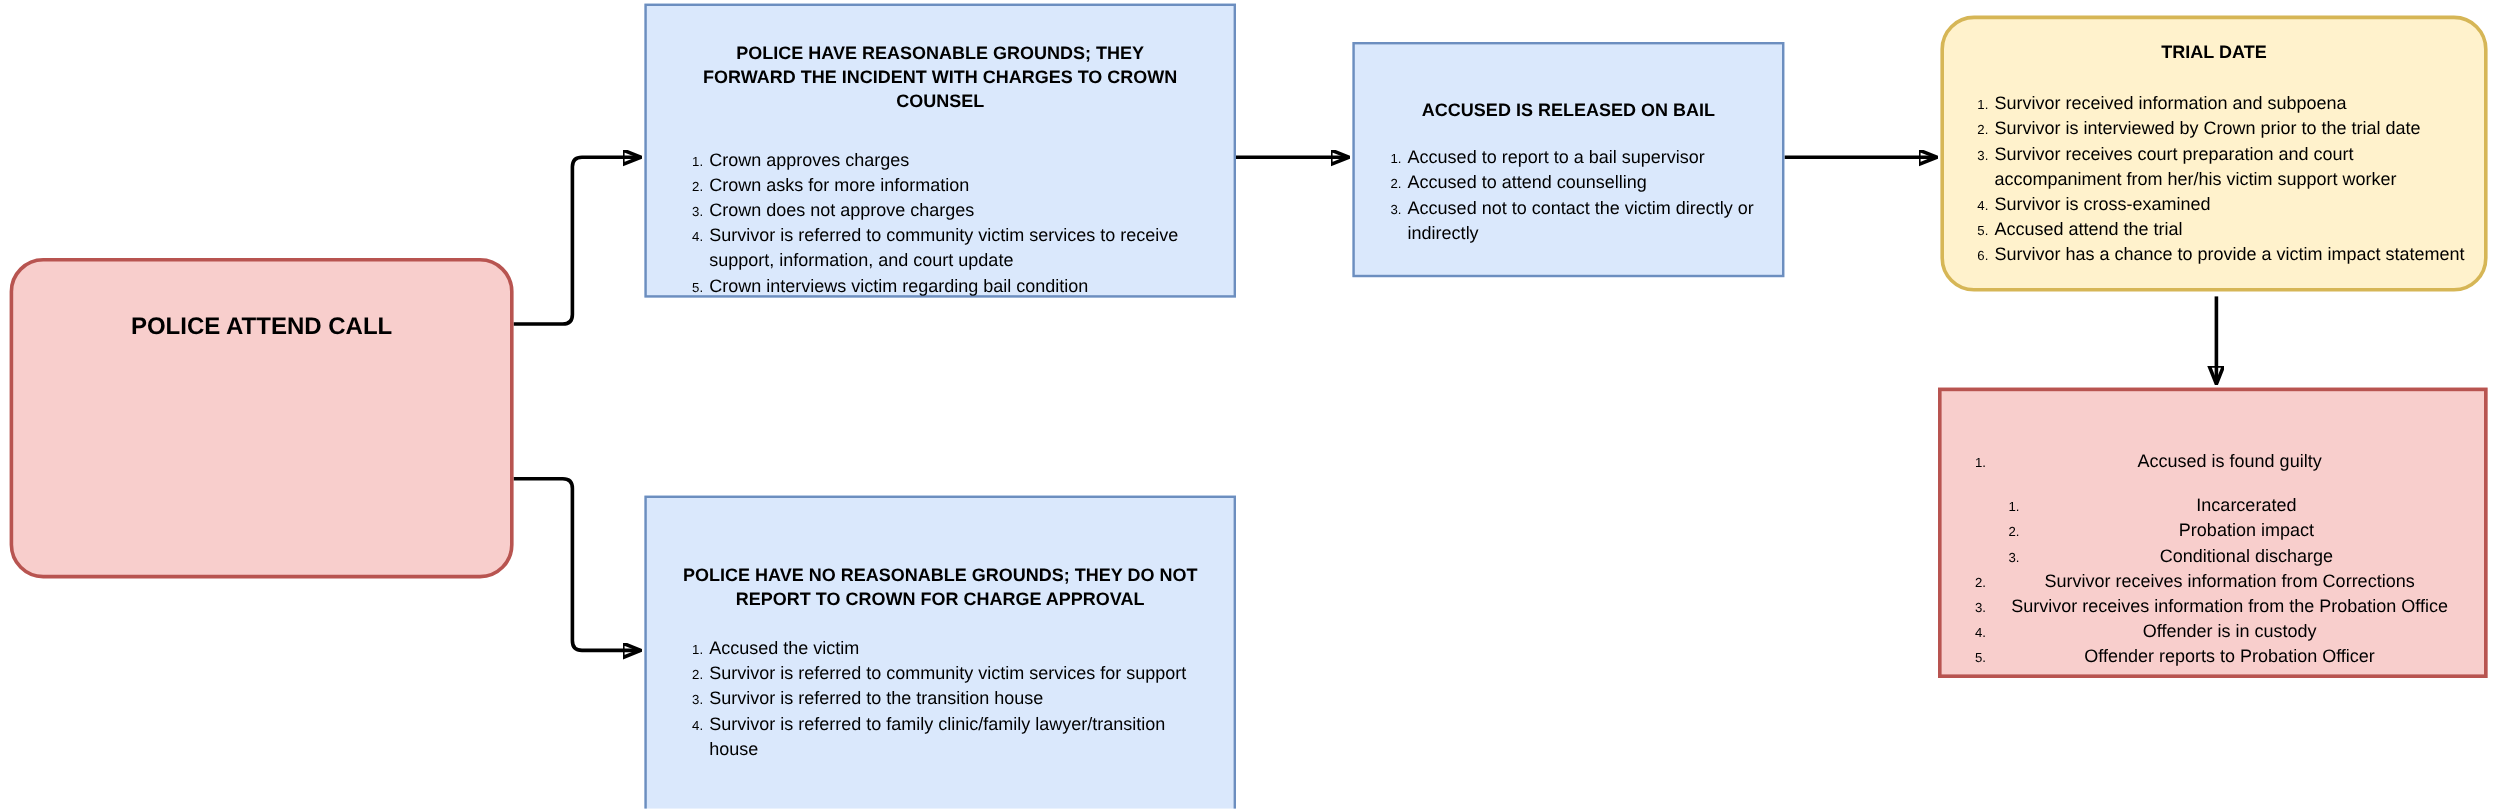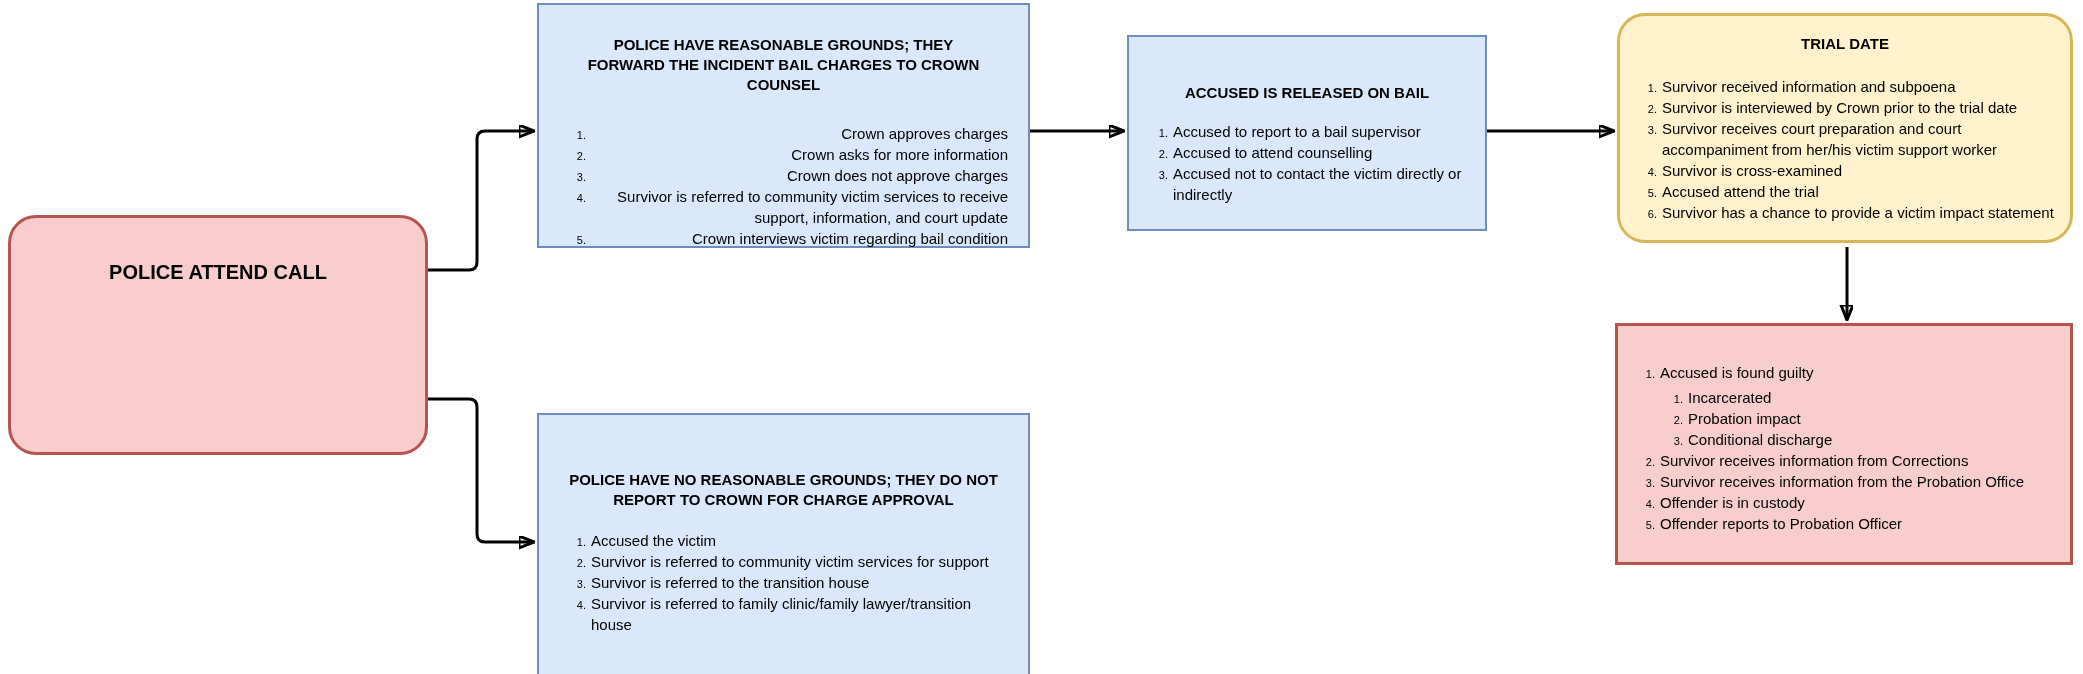--- a/index.html
+++ b/index.html
@@ -28,32 +28,32 @@
   }
   .node ol li{padding-left:2px;}
   .node ol li::marker{font-size:11px;}
   .node ol ol{margin:0;padding-left:42px;font-size:15px;}
   
   .theme-red{background:#f8cecc;border:3px solid #b85450;}
   .theme-blue{background:#dae8fc;border:2px solid #6c8ebf;}
   .theme-yellow{background:#fff2cc;border:3px solid #d6b656;}
   .shape-rounded{border-radius:28px;}
   
-  #node-police-attend-call{left:8px;top:215px;width:420px;height:240px;padding:42px 20px 0 20px;}
+  #node-police-attend-call{left:8px;top:215px;width:420px;height:267px;padding:42px 20px 0 20px;}
   #node-police-attend-call .title{font-size:20px;line-height:24px;}
   #node-police-attend-call ol{margin-top:24px;}
   #node-reasonable-grounds{left:537px;top:3px;width:493px;height:245px;padding:30px 20px 0 20px;}
   #node-reasonable-grounds .title{max-width:400px;}
-  #node-reasonable-grounds ol{margin-top:28px;text-align:right;}
+  #node-reasonable-grounds ol{margin-top:28px;}
   #node-released-on-bail{left:1127px;top:35px;width:360px;height:196px;padding:46px 12px 0 12px;}
   #node-released-on-bail ol{margin-top:18px;}
   #node-trial-date{left:1617px;top:13px;width:456px;height:230px;padding:18px 14px 0 14px;}
   #node-trial-date ol{margin-top:22px;padding-left:26px;}
   #node-disposition{left:1615px;top:323px;width:458px;height:242px;padding:32px 14px 0 14px;}
-  #node-disposition ol{margin-top:4px;padding-left:26px;}
+  #node-disposition ol{margin-top:16px;padding-left:26px;text-align:center;}
   #node-no-reasonable-grounds{left:537px;top:413px;width:493px;height:298px;padding:55px 20px 0 20px;}
   #node-no-reasonable-grounds .title{max-width:440px;}
   #node-no-reasonable-grounds ol{margin-top:20px;}
 </style>
 </head>
 <body>
 
 <div class="canvas">
 
   <svg class="edges" width="2083" height="674" aria-hidden="true">
@@ -67,21 +67,21 @@
     <path d="M1030,131 L1123,131" marker-end="url(#arrowhead)"></path>
     <path d="M1487,131 L1613,131" marker-end="url(#arrowhead)"></path>
     <path d="M1847,247 L1847,319" marker-end="url(#arrowhead)"></path>
   </svg>
 
   <div class="node theme-red shape-rounded" id="node-police-attend-call">
     <div class="title">POLICE ATTEND CALL</div>
   </div>
 
   <div class="node theme-blue" id="node-reasonable-grounds">
-    <div class="title">POLICE HAVE REASONABLE GROUNDS; THEY FORWARD THE INCIDENT BAIL CHARGES TO CROWN COUNSEL</div>
+    <div class="title">POLICE HAVE REASONABLE GROUNDS; THEY FORWARD THE INCIDENT WITH CHARGES TO CROWN COUNSEL</div>
     <ol>
       <li>Crown approves charges</li>
       <li>Crown asks for more information</li>
       <li>Crown does not approve charges</li>
       <li>Survivor is referred to community victim services to receive support, information, and court update</li>
       <li>Crown interviews victim regarding bail condition</li>
     </ol>
   </div>
 
   <div class="node theme-yellow shape-rounded" id="node-trial-date">

